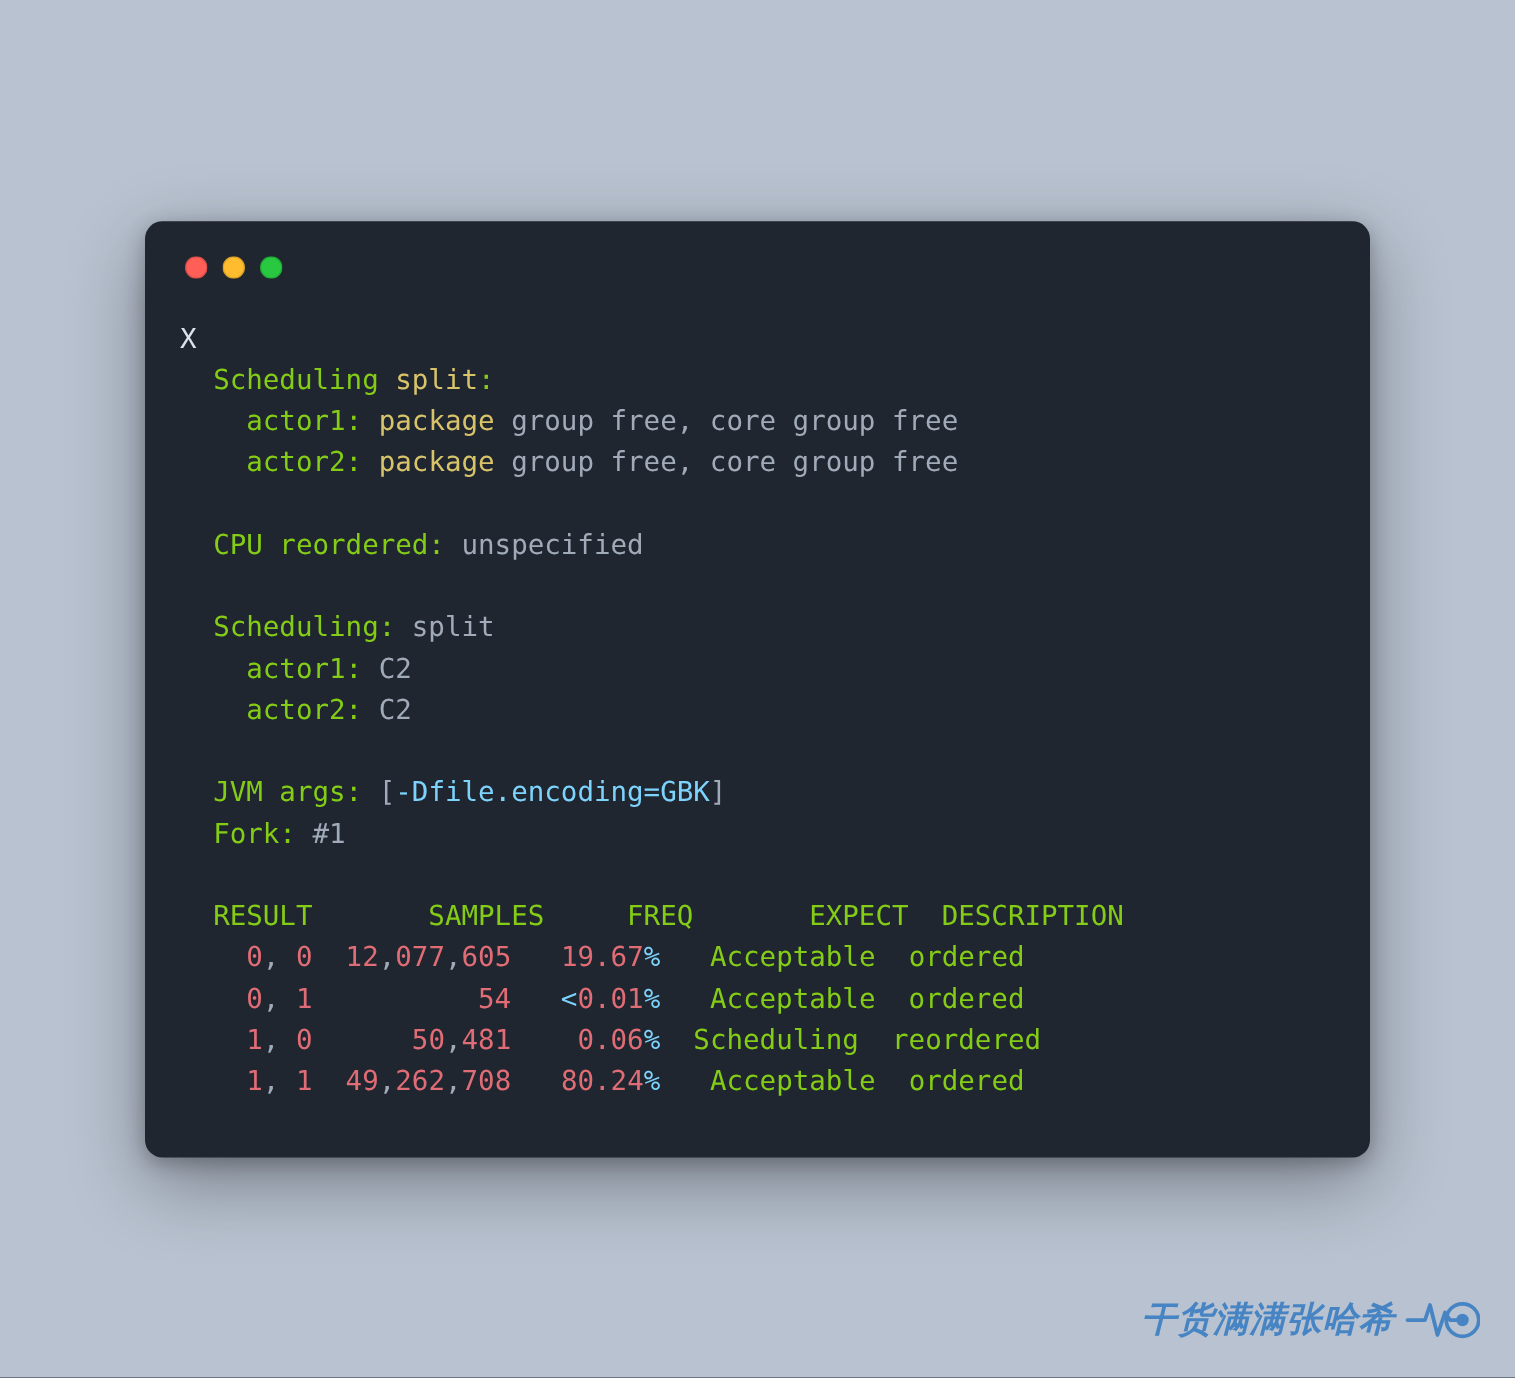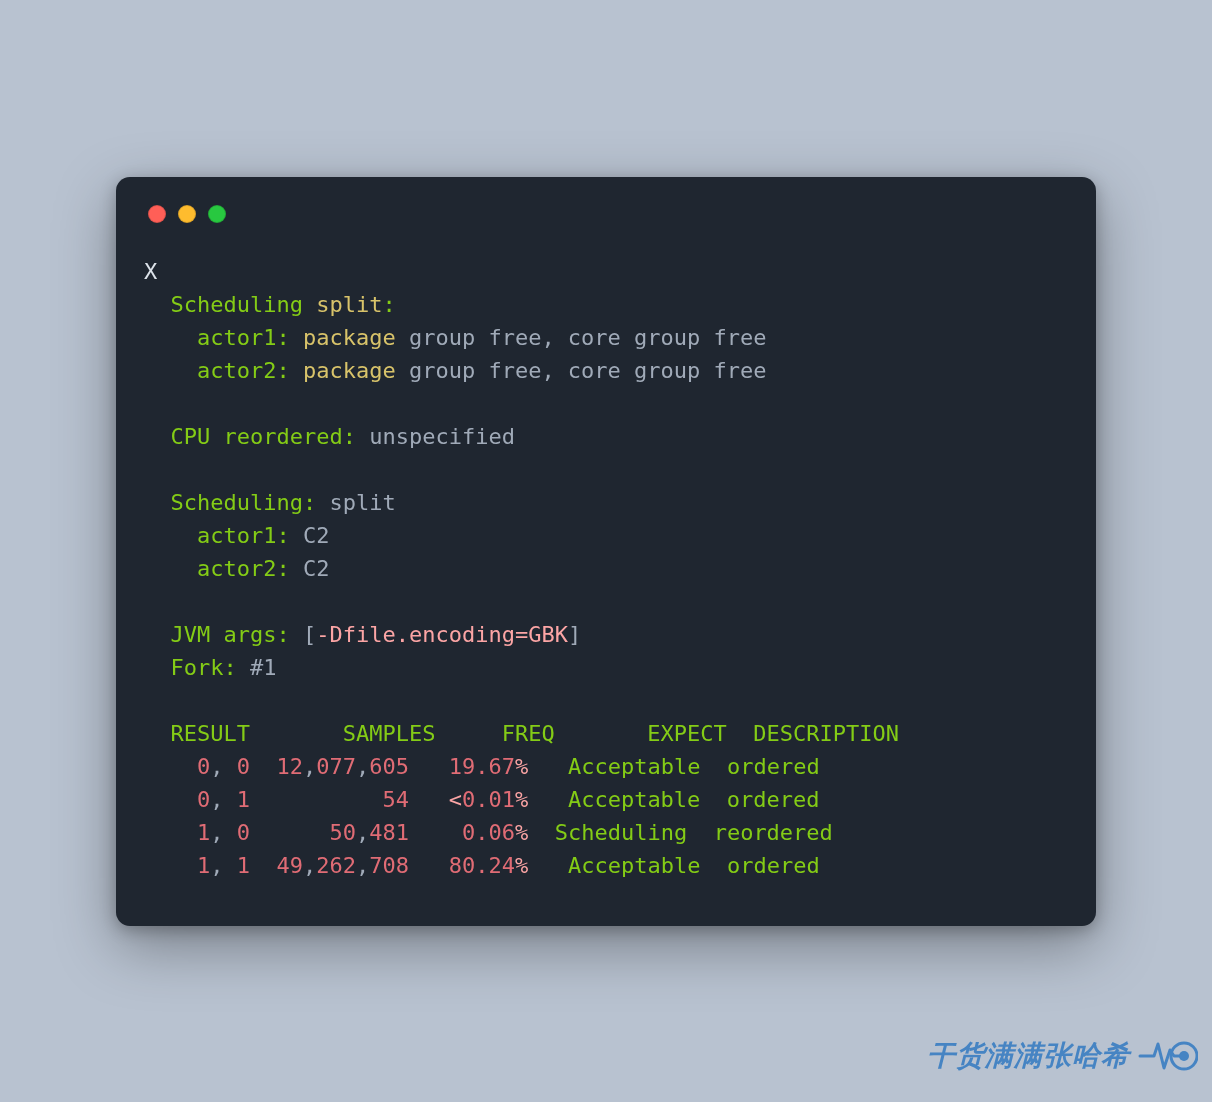--- a/index.html
+++ b/index.html
@@ -40,25 +40,25 @@
     font-family: inherit;
     font-size: 22px;
     line-height: 1.5;
     white-space: pre;
     color: #a0aab8;
   }
   .tk-white  { color: #dde3ea; }
   .tk-blue   { color: #84cc16; }
   .tk-yellow { color: #d8c36a; }
   .tk-red    { color: #e06c75; }
-  .tk-green  { color: #fca5a5; }
+  .tk-green  { color: #7dd3fc; }
 
   .watermark {
     position: absolute;
-    right: 14px;
+    right: 28px;
     bottom: 24px;
     display: flex;
     align-items: center;
     gap: 8px;
     color: #3a7ec2;
     font-family: Liberation Sans, sans-serif;
     font-size: 28px;
     font-style: italic;
     font-weight: 600;
     letter-spacing: 1px;

